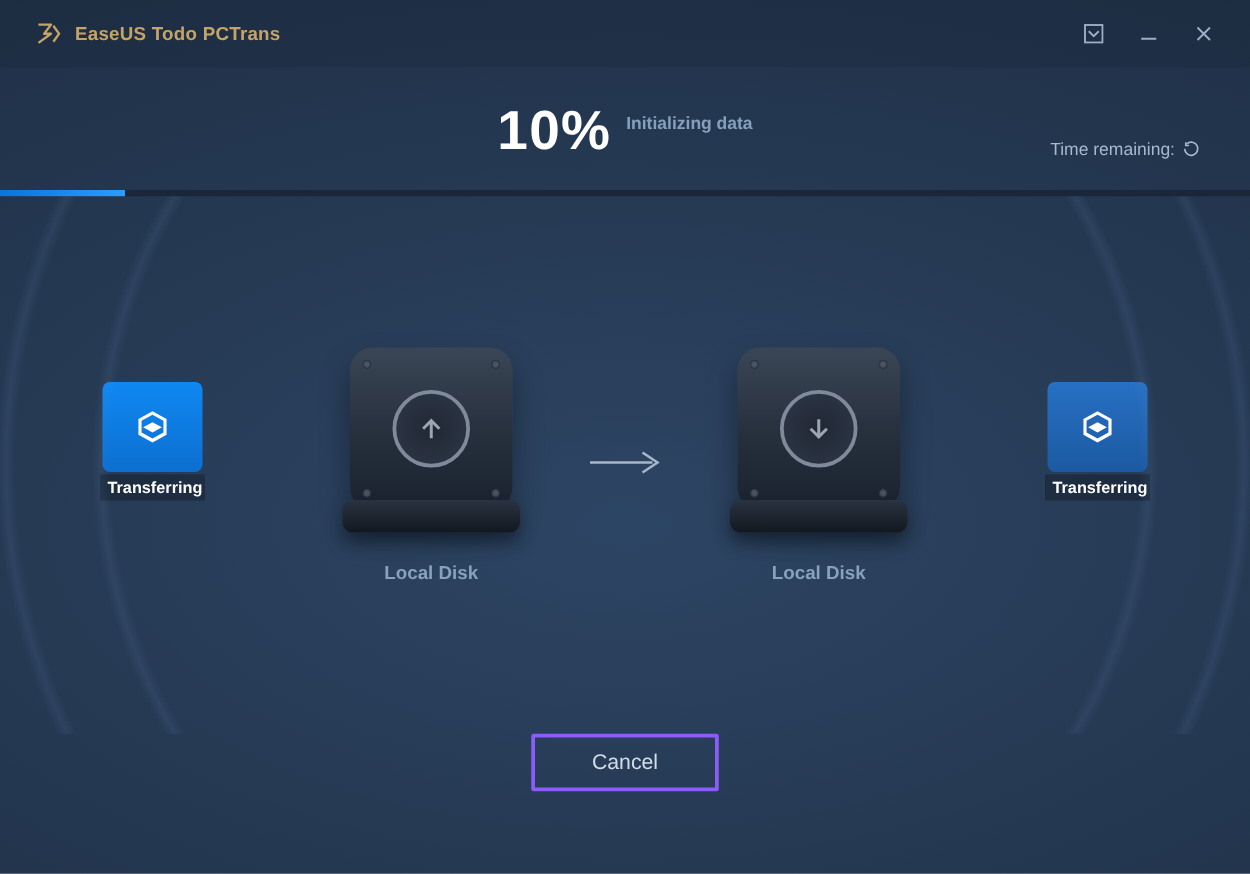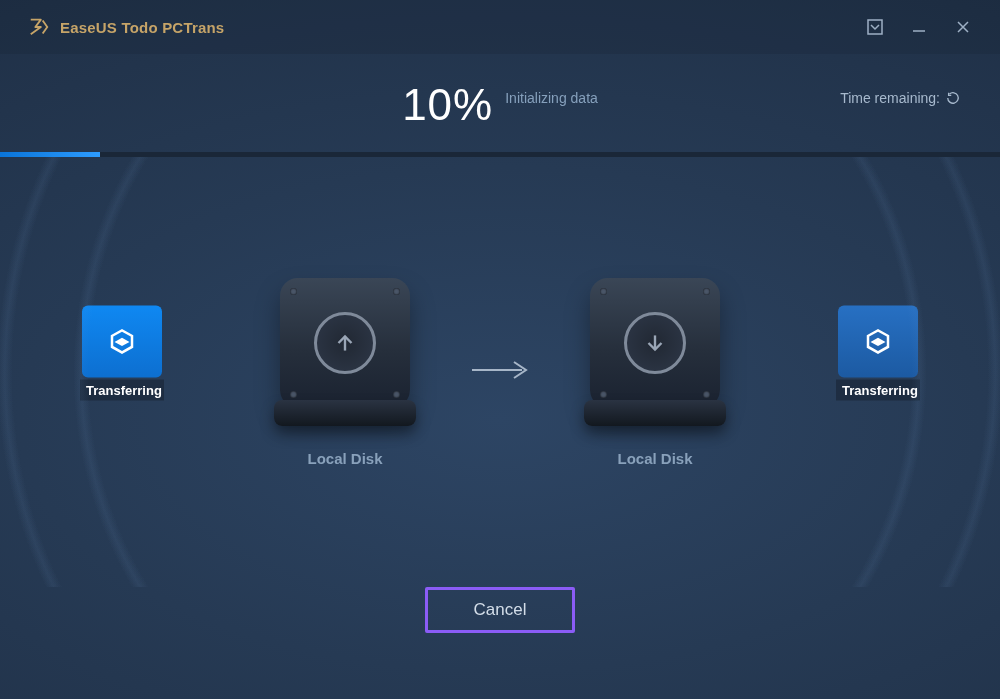--- a/index.html
+++ b/index.html
@@ -32,28 +32,28 @@
   
   .status-row {
     margin-top: 26px;
     display: flex;
     align-items: flex-start;
     justify-content: center;
     position: relative;
     padding: 0 40px;
   }
   .percent {
-    font-size: 44px; font-weight: 400; color: #ffffff;
+    font-size: 44px; font-weight: 700; color: #ffffff;
     margin-right: 12px; letter-spacing: 1px;
   }
   .status-text { padding-top: 4px; }
   .status-title { font-size: 20px; font-weight: 600; }
-  .status-sub   { font-size: 14px; color: #86a0bc; margin-top: 6px; }
+  .status-sub   { font-size: 14px; color: #86a0bc; margin-top: 6px; font-weight: bold; }
   .time-remaining {
-    position: absolute; right: 40px; top: 10px;
+    position: absolute; right: 40px; top: 31px;
     font-size: 14px; color: #a7b9cd; display:flex; align-items:center; gap:6px;
   }
   .time-remaining svg { width:14px; height:14px; stroke:#a7b9cd; }
 
   
   .progress-track {
     margin-top: 22px;
     height: 5px;
     background: #1a2738;
     position: relative;

